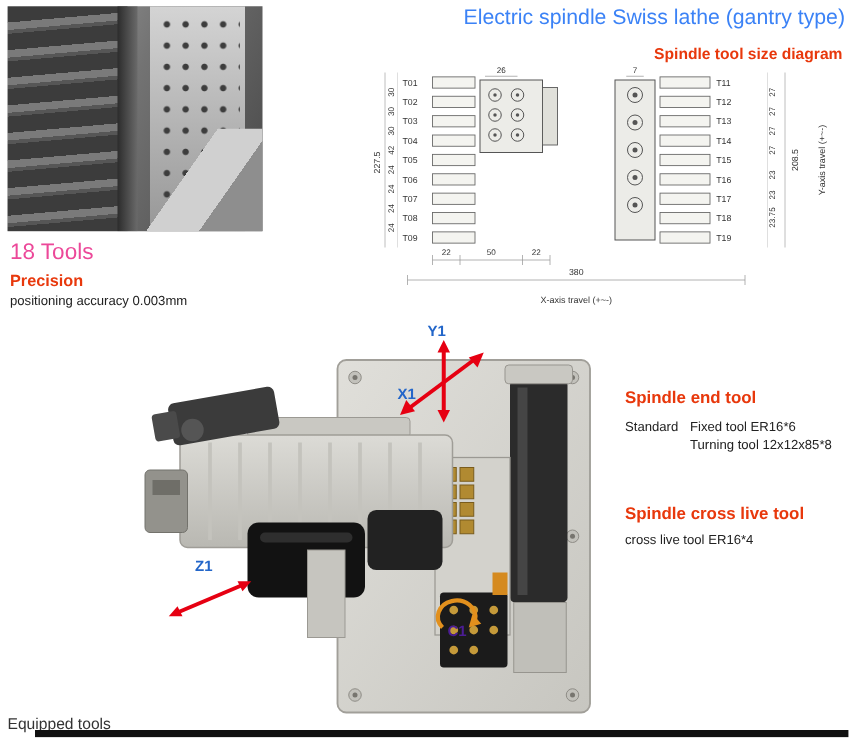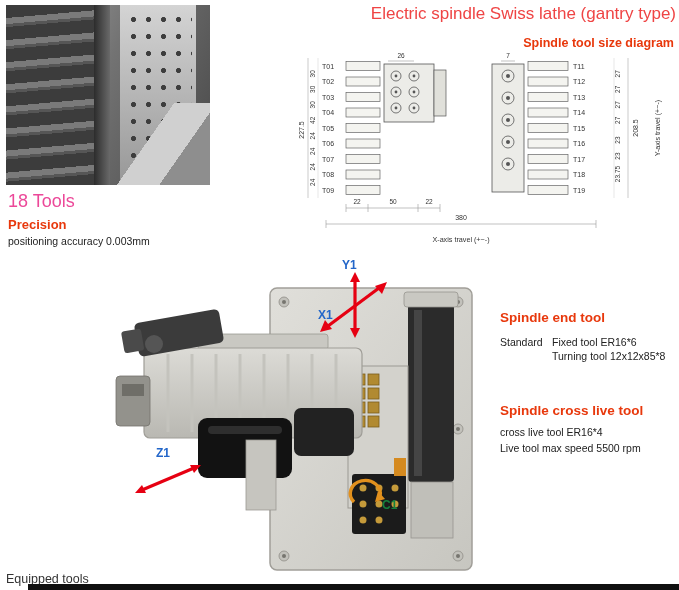--- a/index.html
+++ b/index.html
@@ -22,37 +22,37 @@
     background-size:15px 17px; }
   .photo .wedge { position:absolute; right:0; bottom:0; width:112px; height:82px;
     background:linear-gradient(125deg, rgba(0,0,0,0) 45%, #d0d0d0 45% 70%, #8e8e8e 70%); }
 
   
   .tools-count { position:absolute; left:8px; top:191px; color:#ec4899; font-size:18px; }
   .precision-h { position:absolute; left:8px; top:217px; color:#e8380c; font-size:13px; font-weight:bold; }
   .precision-lines { position:absolute; left:8px; top:234px; font-size:10.5px; color:#222; line-height:15px; }
 
   
-  .title { position:absolute; right:3px; top:4px; font-size:17px; color:#ef4444; }
+  .title { position:absolute; right:3px; top:4px; font-size:17px; color:#3b82f6; }
   .diagram-heading { position:absolute; right:5px; top:36px; color:#e8380c; font-size:12.5px; font-weight:bold; }
 
   
   .diagram { position:absolute; left:296px; top:52px; }
   .diagram text { fill:#333; font-family:"Liberation Sans", sans-serif; }
   .dim { font-size:6.5px; }
   .dim-big { font-size:7px; }
   .tool-label { font-size:7px; fill:#222; }
   .travel-label { font-size:7.2px; fill:#222; }
 
   
   .machine { position:absolute; left:58px; top:258px; }
 
   
   .axis-label { position:absolute; font-size:12px; font-weight:bold; color:#2366c9; }
-  .axis-label.red { color:#15803d;margin-left:24px; }
+  .axis-label.red { color:#4c1d95; }
   .ax-cross { position:absolute; left:316px; top:272px; }
   .ax-z { position:absolute; left:130px; top:458px; }
   .ax-c { position:absolute; left:344px; top:466px; }
 
   
   .specs { position:absolute; left:500px; top:310px; width:178px; }
   .spec-heading { color:#e8380c; font-size:13.5px; font-weight:bold; }
   .spec-heading.second { margin-top:26px; }
   .spec-row { display:flex; margin-top:10px; font-size:10.5px; color:#222; line-height:14px; }
   .spec-label { width:52px; flex:none; }
@@ -320,19 +320,18 @@
       <div class="spec-label">Standard</div>
       <div class="spec-vals">
         <div>Fixed tool ER16*6</div>
         <div>Turning tool 12x12x85*8</div>
       </div>
     </div>
     <div class="spec-row" style="margin-top:14px;">
     </div>
     <div class="spec-heading second">Spindle cross live tool</div>
     <div class="spec-line">cross live tool ER16*4</div>
-    <div class="spec-line">Live tool max speed 5500 rpm</div>
   </div>
 
   <div class="footer-label">Equipped tools</div>
   <div class="footer-bar"></div>
 
 </div>
 
 </body></html>

